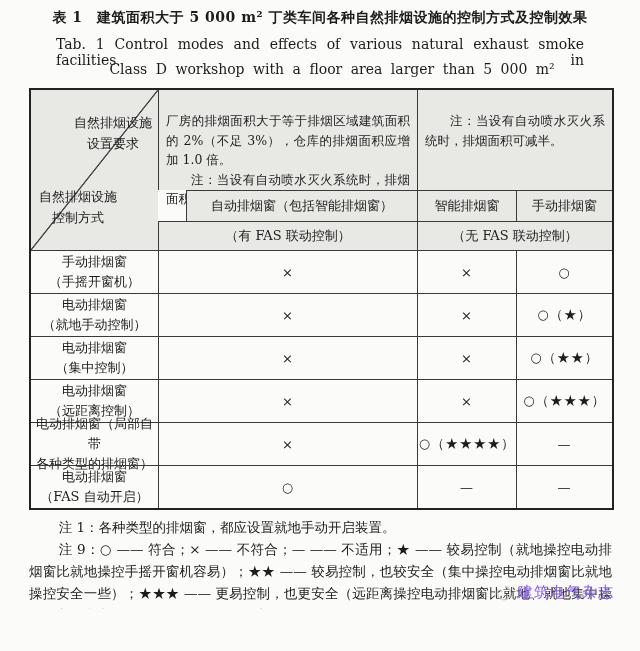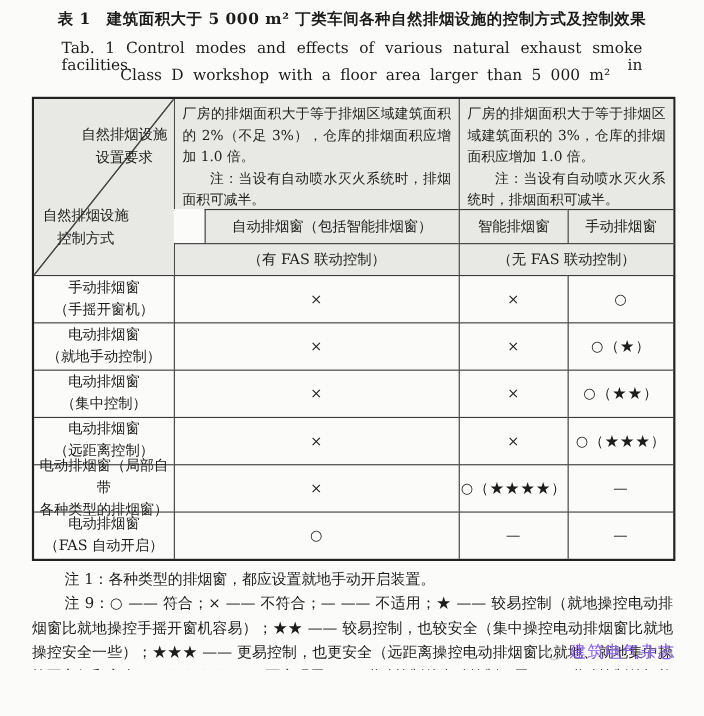--- a/index.html
+++ b/index.html
@@ -50,21 +50,21 @@
         #4a4a4a calc(50% - 0.4px),
         #4a4a4a calc(50% + 0.4px),
         transparent calc(50% + 1px)),
       #e8e8e5;
   }
   .corner-top { position:absolute; top:22px; right:6px; font-size:13px; line-height:21px; white-space:pre-line; text-align:center; }
   .corner-bottom { position:absolute; bottom:22px; left:8px; font-size:13px; line-height:21px; white-space:pre-line; text-align:center; }
 
   .c-req2 { grid-column:2; grid-row:1; }
   .c-req34 { grid-column:3 / span 2; grid-row:1; }
-  .req { display:block; padding:3px 7px 0 7px; font-size:12.5px; line-height:19.5px; text-align:justify; }
+  .req { display:block; padding:21px 7px 0 7px; font-size:12.5px; line-height:19.5px; text-align:justify; }
   .req p { margin:0; }
   .req .req-note { text-indent:2em; }
 
   .c-auto   { grid-column:2; grid-row:2;margin-left:28px; }
   .c-smart  { grid-column:3; grid-row:2; }
   .c-manual { grid-column:4; grid-row:2; }
   .c-fasyes { grid-column:2; grid-row:3; }
   .c-fasno  { grid-column:3 / span 2; grid-row:3; }
 
   .sym { font-size:13px; letter-spacing:1px; }
@@ -100,21 +100,20 @@
 设置要求</div>
       <div class="corner-bottom">自然排烟设施
 控制方式</div>
     </div>
 
     <div class="c-req2 req hd bl">
       <p>厂房的排烟面积大于等于排烟区域建筑面积的 2%（不足 3%），仓库的排烟面积应增加 1.0 倍。</p>
       <p class="req-note">注：当设有自动喷水灭火系统时，排烟面积可减半。</p>
     </div>
     <div class="c-req34 req hd bl">
-      <p>厂房的排烟面积大于等于排烟区域建筑面积的 3%，仓库的排烟面积应增加 1.0 倍。</p>
       <p class="req-note">注：当设有自动喷水灭火系统时，排烟面积可减半。</p>
     </div>
 
     <div class="cell hd bl bt c-auto">自动排烟窗（包括智能排烟窗）</div>
     <div class="cell hd bl bt c-smart">智能排烟窗</div>
     <div class="cell hd bl bt c-manual">手动排烟窗</div>
 
     <div class="cell hd bl bt c-fasyes">（有 FAS 联动控制）</div>
     <div class="cell hd bl bt c-fasno">（无 FAS 联动控制）</div>
 

